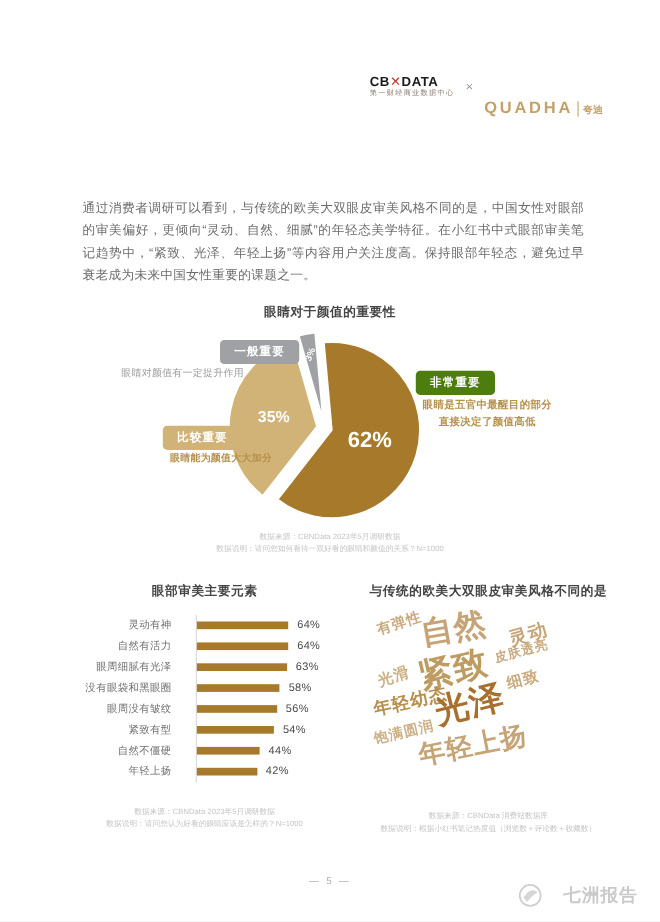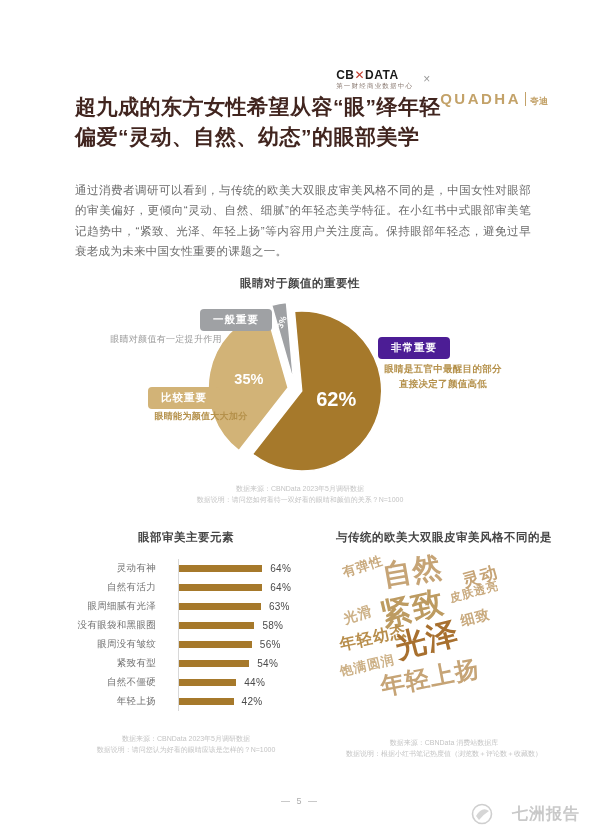--- a/index.html
+++ b/index.html
@@ -27,21 +27,21 @@
   
   .sec-title{font-size:11.5px;font-weight:bold;color:#454545;text-align:center;letter-spacing:.5px;}
 
   
   .pie-section{position:absolute;top:276px;left:0;width:600px;}
   .pie-area{position:relative;height:180px;margin-top:8px;}
   .pie-svg{position:absolute;left:125px;top:0;}
   .callout{position:absolute;border-radius:4px;color:#fff;font-size:10.5px;font-weight:bold;
            padding:4px 13px;letter-spacing:1px;}
   .co-general{left:200px;top:10px;background:#9fa1a4;}
-  .co-very{left:378px;top:38px;background:#4c1d95;}
+  .co-very{left:378px;top:38px;background:#4d7c0f;}
   .co-relative{left:148px;top:88px;background:#d2b377;}
   .co-desc{position:absolute;font-size:9px;letter-spacing:.3px;line-height:1.55;text-align:center;}
   .cd-general{left:98px;top:34px;width:136px;color:#9a9a9a;}
   .cd-very{left:380px;top:63px;width:126px;color:#b5914b;font-weight:bold;font-size:9.5px;}
   .cd-relative{left:132px;top:111px;width:138px;color:#b5914b;font-weight:bold;}
   .chart-note{margin-top:4px;text-align:center;font-size:7px;color:#c4c4c4;line-height:1.6;}
 
   
   .bar-section{position:absolute;top:530px;left:60px;width:252px;}
   .bar-rows{margin-top:14px;}
@@ -74,24 +74,20 @@
       <div class="cbn-sub">第一财经商业数据中心</div>
     </div>
     <div class="logo-cross">×</div>
     <div class="quadha">
       <span class="quadha-en">QUADHA</span>
       <span class="quadha-div"></span>
       <span class="quadha-cn">夸迪</span>
     </div>
   </div>
 
-  <div class="title">
-    <div>超九成的东方女性希望从容“眼”绎年轻</div>
-    <div>偏爱“灵动、自然、幼态”的眼部美学</div>
-  </div>
 
   <div class="intro">通过消费者调研可以看到，与传统的欧美大双眼皮审美风格不同的是，中国女性对眼部的审美偏好，更倾向“灵动、自然、细腻”的年轻态美学特征。在小红书中式眼部审美笔记趋势中，“紧致、光泽、年轻上扬”等内容用户关注度高。保持眼部年轻态，避免过早衰老成为未来中国女性重要的课题之一。</div>
 
   <div class="pie-section">
     <div class="sec-title">眼睛对于颜值的重要性</div>
     <div class="pie-area">
       <svg class="pie-svg" width="340" height="180">
           <path d="M168.71234054571096,83.11945255595312 L146.66135208035104,6.218516880887606 A80,80 0 0 1 161.46173412988855,3.4487006666754922 Z" fill="#9fa1a4" stroke="#fff" stroke-width="1.5"></path>
           <text x="157.52809842845758" y="23.356983327660217" fill="#fff" font-weight="bold" font-size="8.5" text-anchor="middle" dominant-baseline="middle" transform="rotate(-68 157.52809842845758 23.356983327660217)">3%</text>
           <path d="M176.7151978217804,91.97639019790013 L169.464591405958,12.305638308622505 A80,80 0 1 1 127.46227979572775,155.0172504864379 Z" fill="#a6792b" stroke="#fff" stroke-width="1.5"></path>

